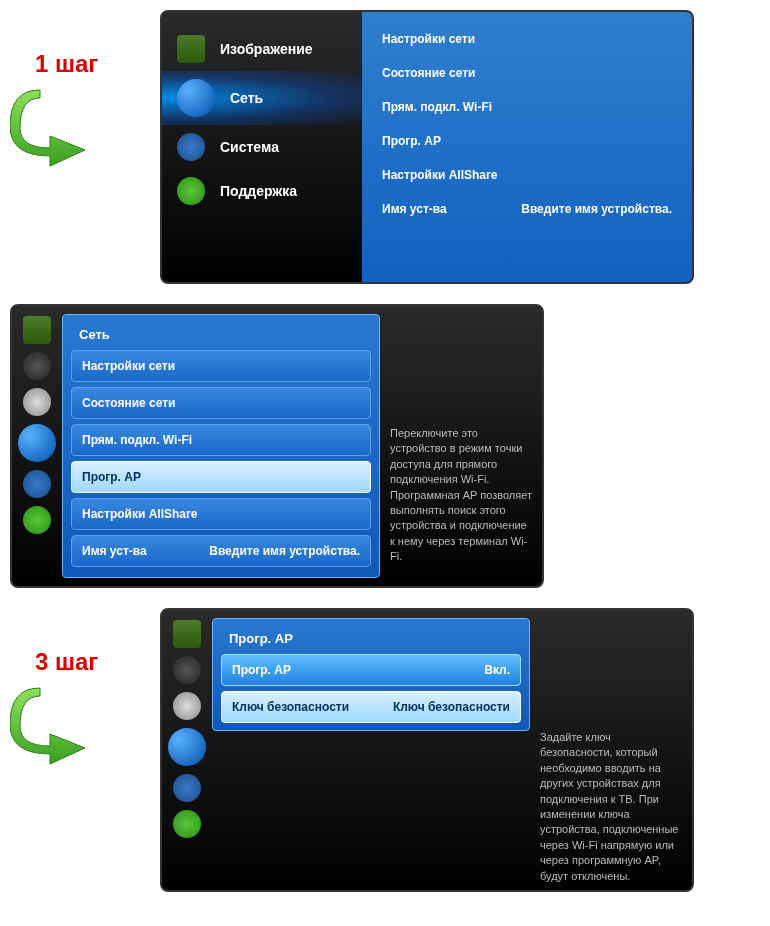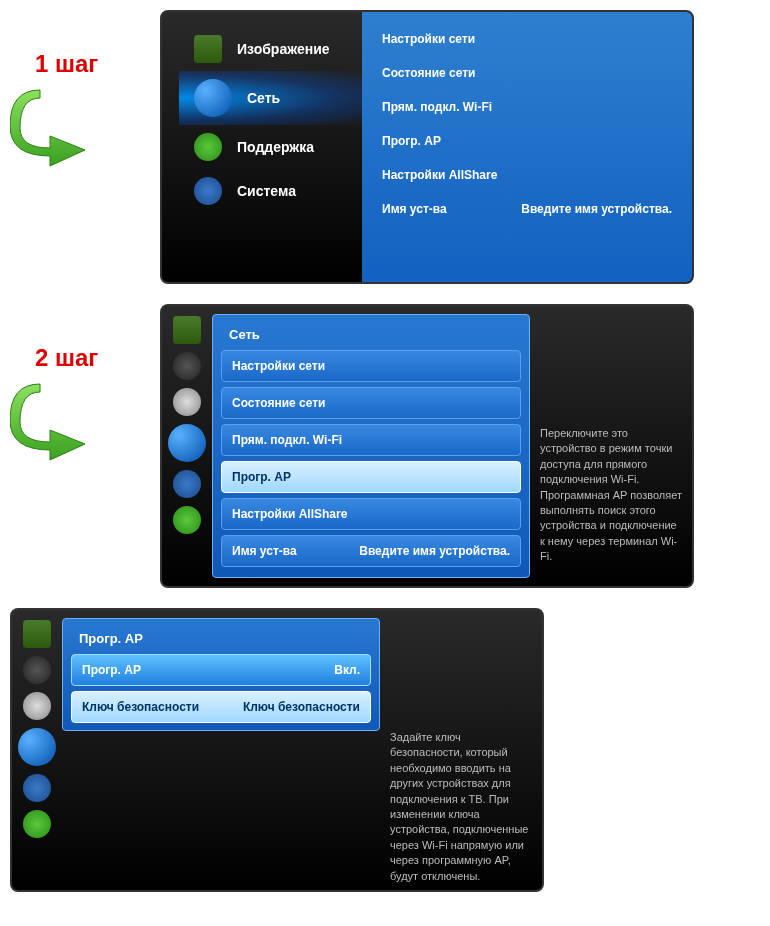--- a/index.html
+++ b/index.html
@@ -47,21 +47,20 @@
   padding: 15px 0;
 }
 .main-menu-item {
   display: flex;
   align-items: center;
   padding: 8px 15px;
   color: #fff;
   font-size: 14px;
   font-weight: bold;
   position: relative;
-  margin-left: 17px;
 }
 .main-menu-item.active {
   background: radial-gradient(ellipse at left center, rgba(0,150,255,0.9) 0%, rgba(0,100,255,0.3) 60%, transparent 100%);
 }
 .menu-icon {
   width: 28px;
   height: 28px;
   margin-right: 15px;
   border-radius: 50%;
   display: flex;
@@ -172,49 +171,43 @@
     <div class="step1-menu">
       <div class="main-menu-item">
         <span class="menu-icon icon-picture"></span>
         <span>Изображение</span>
       </div>
       <div class="main-menu-item active">
         <span class="menu-icon icon-network big"></span>
         <span>Сеть</span>
       </div>
       <div class="main-menu-item">
+        <span class="menu-icon icon-system"></span>
+        <span>Система</span>
+      </div>
+      <div class="main-menu-item">
         <span class="menu-icon icon-support"></span>
         <span>Поддержка</span>
-      </div>
-      <div class="main-menu-item">
-        <span class="menu-icon icon-system"></span>
-        <span>Система</span>
       </div>
     </div>
     <div class="step1-submenu">
       <div class="submenu-simple-item">Настройки сети</div>
       <div class="submenu-simple-item">Состояние сети</div>
       <div class="submenu-simple-item">Прям. подкл. Wi-Fi</div>
       <div class="submenu-simple-item">Прогр. AP</div>
       <div class="submenu-simple-item">Настройки AllShare</div>
       <div class="submenu-simple-item submenu-with-value">
         <span>Имя уст-ва</span>
         <span class="submenu-value">Введите имя устройства.</span>
       </div>
     </div>
   </div>
 </div>
 
 <div class="step">
-  <div class="step-label">
-    <div class="step-text">2 шаг</div>
-    <svg class="arrow" viewBox="0 0 120 80">
-      <path d="M 30 10 Q 10 10 10 40 Q 10 60 40 60 L 40 48 L 75 62 L 40 78 L 40 68 Q 0 68 0 38 Q 0 2 30 2 Z" fill="url(#arrGrad)" stroke="#2a8010" stroke-width="1"></path>
-    </svg>
-  </div>
   <div class="tv-screen" style="height:280px;">
     <div class="icon-sidebar">
       <span class="menu-icon icon-picture"></span>
       <span class="menu-icon icon-sound"></span>
       <span class="menu-icon icon-channel"></span>
       <span class="menu-icon icon-network big"></span>
       <span class="menu-icon icon-system"></span>
       <span class="menu-icon icon-support"></span>
     </div>
     <div class="blue-panel">
@@ -237,20 +230,26 @@
       <div class="panel-item">
         <span>Имя уст-ва</span>
         <span>Введите имя устройства.</span>
       </div>
     </div>
     <div class="help-panel">Переключите это устройство в режим точки доступа для прямого подключения Wi-Fi. Программная AP позволяет выполнять поиск этого устройства и подключение к нему через терминал Wi-Fi.</div>
   </div>
 </div>
 
 <div class="step">
+  <div class="step-label">
+    <div class="step-text">3 шаг</div>
+    <svg class="arrow" viewBox="0 0 120 80">
+      <path d="M 30 10 Q 10 10 10 40 Q 10 60 40 60 L 40 48 L 75 62 L 40 78 L 40 68 Q 0 68 0 38 Q 0 2 30 2 Z" fill="url(#arrGrad)" stroke="#2a8010" stroke-width="1"></path>
+    </svg>
+  </div>
   <div class="tv-screen" style="height:280px;">
     <div class="icon-sidebar">
       <span class="menu-icon icon-picture"></span>
       <span class="menu-icon icon-sound"></span>
       <span class="menu-icon icon-channel"></span>
       <span class="menu-icon icon-network big"></span>
       <span class="menu-icon icon-system"></span>
       <span class="menu-icon icon-support"></span>
     </div>
     <div class="blue-panel" style="height:95px;">

